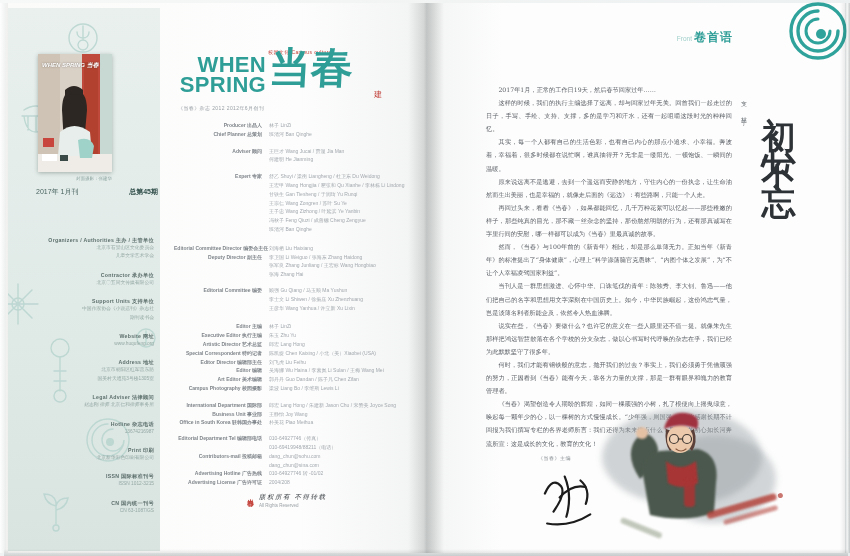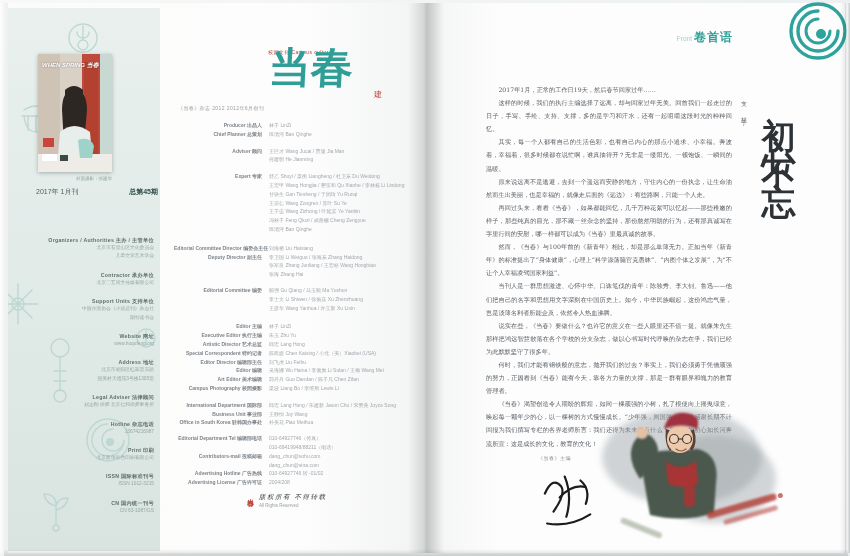--- a/index.html
+++ b/index.html
@@ -222,20 +222,24 @@
             <div>
 
             <div class="side-value">CN 63-1087/GS</div>
             </div>
           </div>
         </div>
     </div>
 
     <div class="masthead">
       <div class="tagline">校园文化  Campus culture</div>
+      <div class="logo-en">
+        <div>WHEN</div>
+        <div>SPRING</div>
+      </div>
       <div class="logo-cn">当春</div>
       <div class="logo-stamp">建</div>
       <div class="logo-subline">《当春》杂志 2012   2012年6月创刊</div>
     </div>
 
     <div class="credits">
 
         <div class="credit-row">
           <div class="credit-label">Producer 出品人</div>
           <div class="credit-lines">

